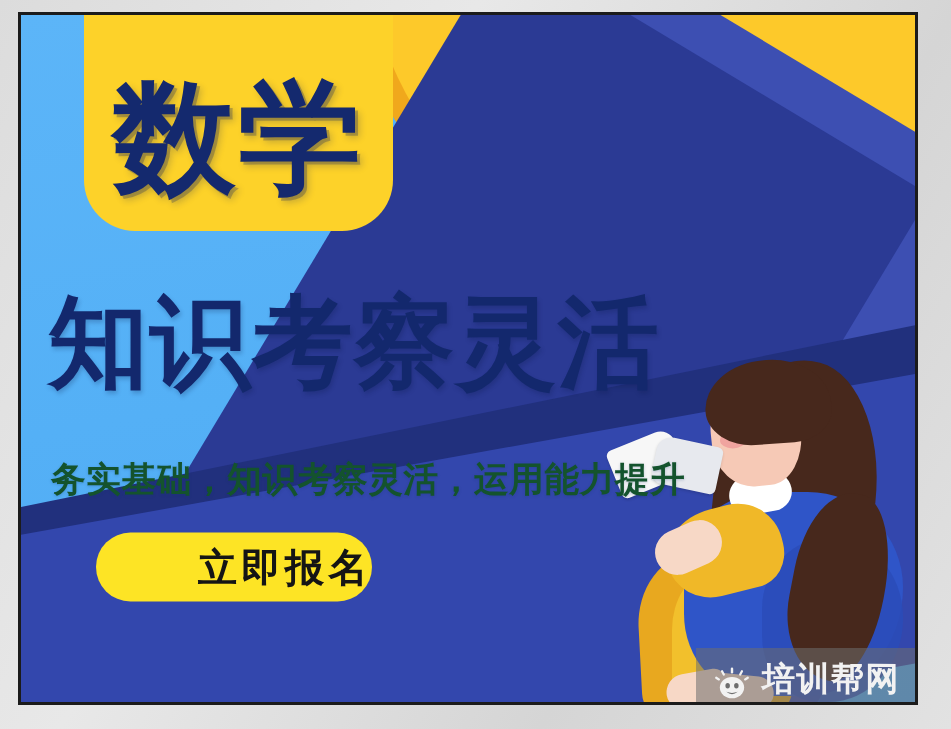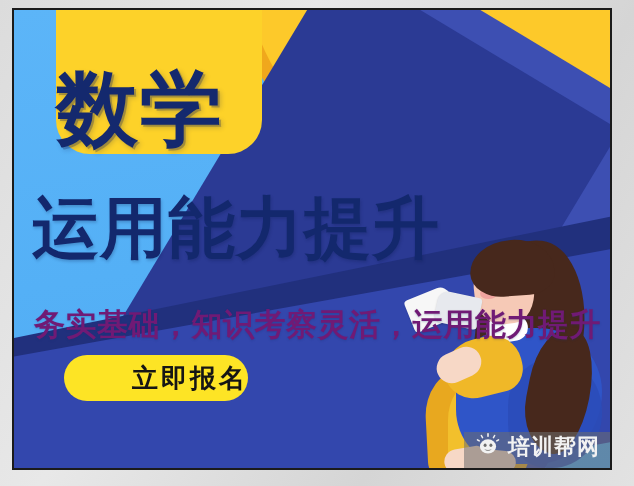--- a/index.html
+++ b/index.html
@@ -77,21 +77,22 @@
     position: absolute;
     left: 42px;
     top: -6px;
     width: 206px;
     height: 150px;
     background: #fdd229;
     border-bottom-left-radius: 34px;
     border-bottom-right-radius: 34px;
     display: flex;
     align-items: flex-end;
-    padding-bottom: 6px;
+    justify-content: center;
+    padding-bottom: 22px;
     box-sizing: border-box;
   }
   #subject-badge-text {
     font-family: "DejaVu Sans", "Liberation Sans", sans-serif;
     font-size: 82px;
     font-weight: bold;
     line-height: 0.95;
     color: #14296e;
     letter-spacing: 2px;
     text-shadow:
@@ -114,23 +115,23 @@
     white-space: nowrap;
     text-shadow: 1px 2px 3px rgba(10,25,70,.22);
   }
 
   
   #subtitle {
     position: absolute;
     left: 20px;
     top: 294px;
     font-family: "DejaVu Sans", "Liberation Sans", sans-serif;
-    font-size: 31px;
+    font-size: 23px;
     font-weight: bold;
-    color: #701a75;
+    color: #14532d;
     letter-spacing: 0.5px;
     white-space: nowrap;
     text-shadow: 0 1px 2px rgba(20,50,110,.25);
   }
 
   
   #cta-button {
     position: absolute;
     left: 50px;
     top: 345px;
@@ -338,21 +339,21 @@
 
   
   #watermark {
     position: absolute;
     right: 0px;
     bottom: 0px;
     height: 36px;
     padding: 0 10px 0 12px;
     background: rgba(110,110,110,.55);
     display: flex;
-    align-items: flex-start;
+    align-items: flex-end;
     gap: 8px;
   }
   #watermark-text {
     font-family: "DejaVu Sans", "Liberation Sans", sans-serif;
     font-size: 22px;
     font-weight: bold;
     color: #f2f2f2;
     letter-spacing: 1px;
     white-space: nowrap;
   }
@@ -393,21 +394,21 @@
     <div class="book-l"></div>
     <div class="book-r"></div>
     <div class="foot-a"></div>
     <div class="foot-b"></div>
   </div>
 
   <div id="subject-badge">
     <span id="subject-badge-text">数学</span>
   </div>
 
-  <div id="headline">运用能力提升</div>
+  <div id="headline">知识考察灵活</div>
 
   <div id="subtitle">务实基础，知识考察灵活，运用能力提升</div>
 
   <button id="cta-button">
     <span id="cta-button-label">立即报名</span>
   </button>
 
   <div id="watermark">
     <svg id="watermark-icon" viewBox="0 0 24 24">
       <g fill="#f2f2f2">

